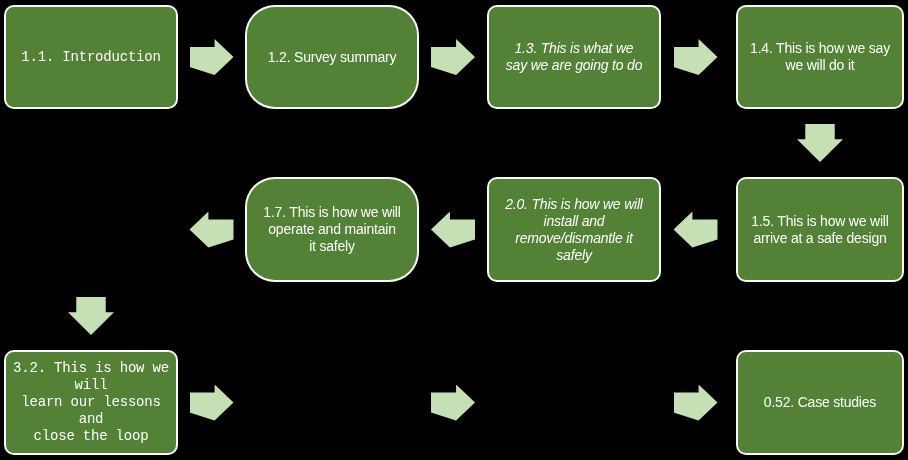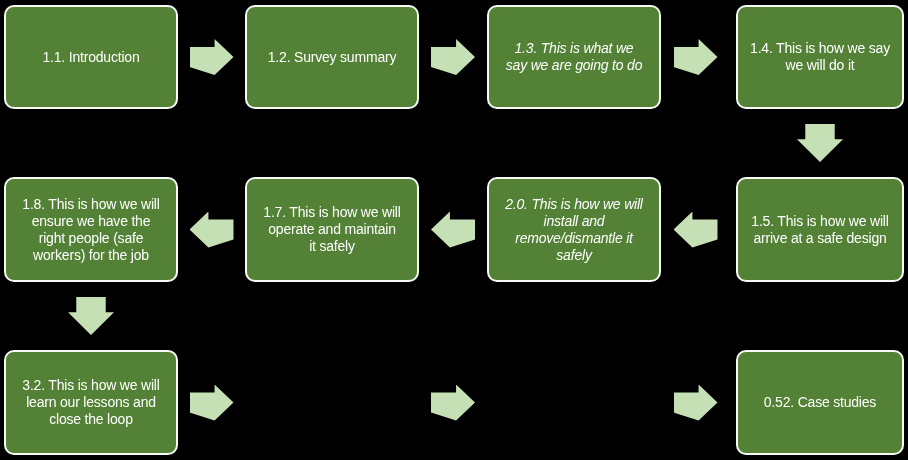--- a/index.html
+++ b/index.html
@@ -29,21 +29,21 @@
   .arrow {
     background: var(--arrow-fill, #C5E0B4);
     align-self: center; justify-self: center;
   }
   .arrow.h { width: 44px; height: 36px; }
   .arrow.v { width: 46px; height: 38px; }
   .arrow.right { clip-path: polygon(0 22%, 57% 22%, 57% 0, 100% 50%, 57% 100%, 0 78%); }
   .arrow.left  { clip-path: polygon(100% 22%, 43% 22%, 43% 0, 0 50%, 43% 100%, 100% 78%); }
   .arrow.down  { clip-path: polygon(18% 0, 82% 0, 82% 40%, 100% 40%, 50% 100%, 0 40%, 18% 40%); }
   .r1 { grid-row: 1; } .r2 { grid-row: 2; } .r3 { grid-row: 3; } .r4 { grid-row: 4; } .r5 { grid-row: 5; }
-  .c1 { grid-column: 1; } .c2 { grid-column: 2; } .c3 { grid-column: 3; } .c4 { grid-column: 4; }
+  .c1 { grid-column: 1; font-family: Liberation Mono, monospace; } .c2 { grid-column: 2; } .c3 { grid-column: 3; border-radius: 30px; } .c4 { grid-column: 4; }
   .c5 { grid-column: 5; font-style: italic; } .c6 { grid-column: 6; } .c7 { grid-column: 7; margin-left: 6px; }
 </style>
 </head>
 <body>
 
 <div class="canvas">
 
   <div class="step r1 c1">1.1. Introduction</div>
   <div class="arrow h right r1 c2"></div>
   <div class="step r1 c3">1.2. Survey summary</div>
@@ -61,24 +61,20 @@
   <div class="arrow h left r3 c6"></div>
   <div class="step r3 c5">2.0. This is how we will
 install and
 remove/dismantle it
 safely</div>
   <div class="arrow h left r3 c4"></div>
   <div class="step r3 c3">1.7. This is how we will
 operate and maintain
 it safely</div>
   <div class="arrow h left r3 c2"></div>
-  <div class="step r3 c1">1.8. This is how we will
-ensure we have the
-right people (safe
-workers) for the job</div>
 
   <div class="arrow v down r4 c1"></div>
 
   <div class="step r5 c1">3.2. This is how we will
 learn our lessons and
 close the loop</div>
   <div class="arrow h right r5 c2"></div>
   <div class="arrow h right r5 c4"></div>
   <div class="arrow h right r5 c6"></div>
   <div class="step r5 c7">0.52. Case studies</div>

